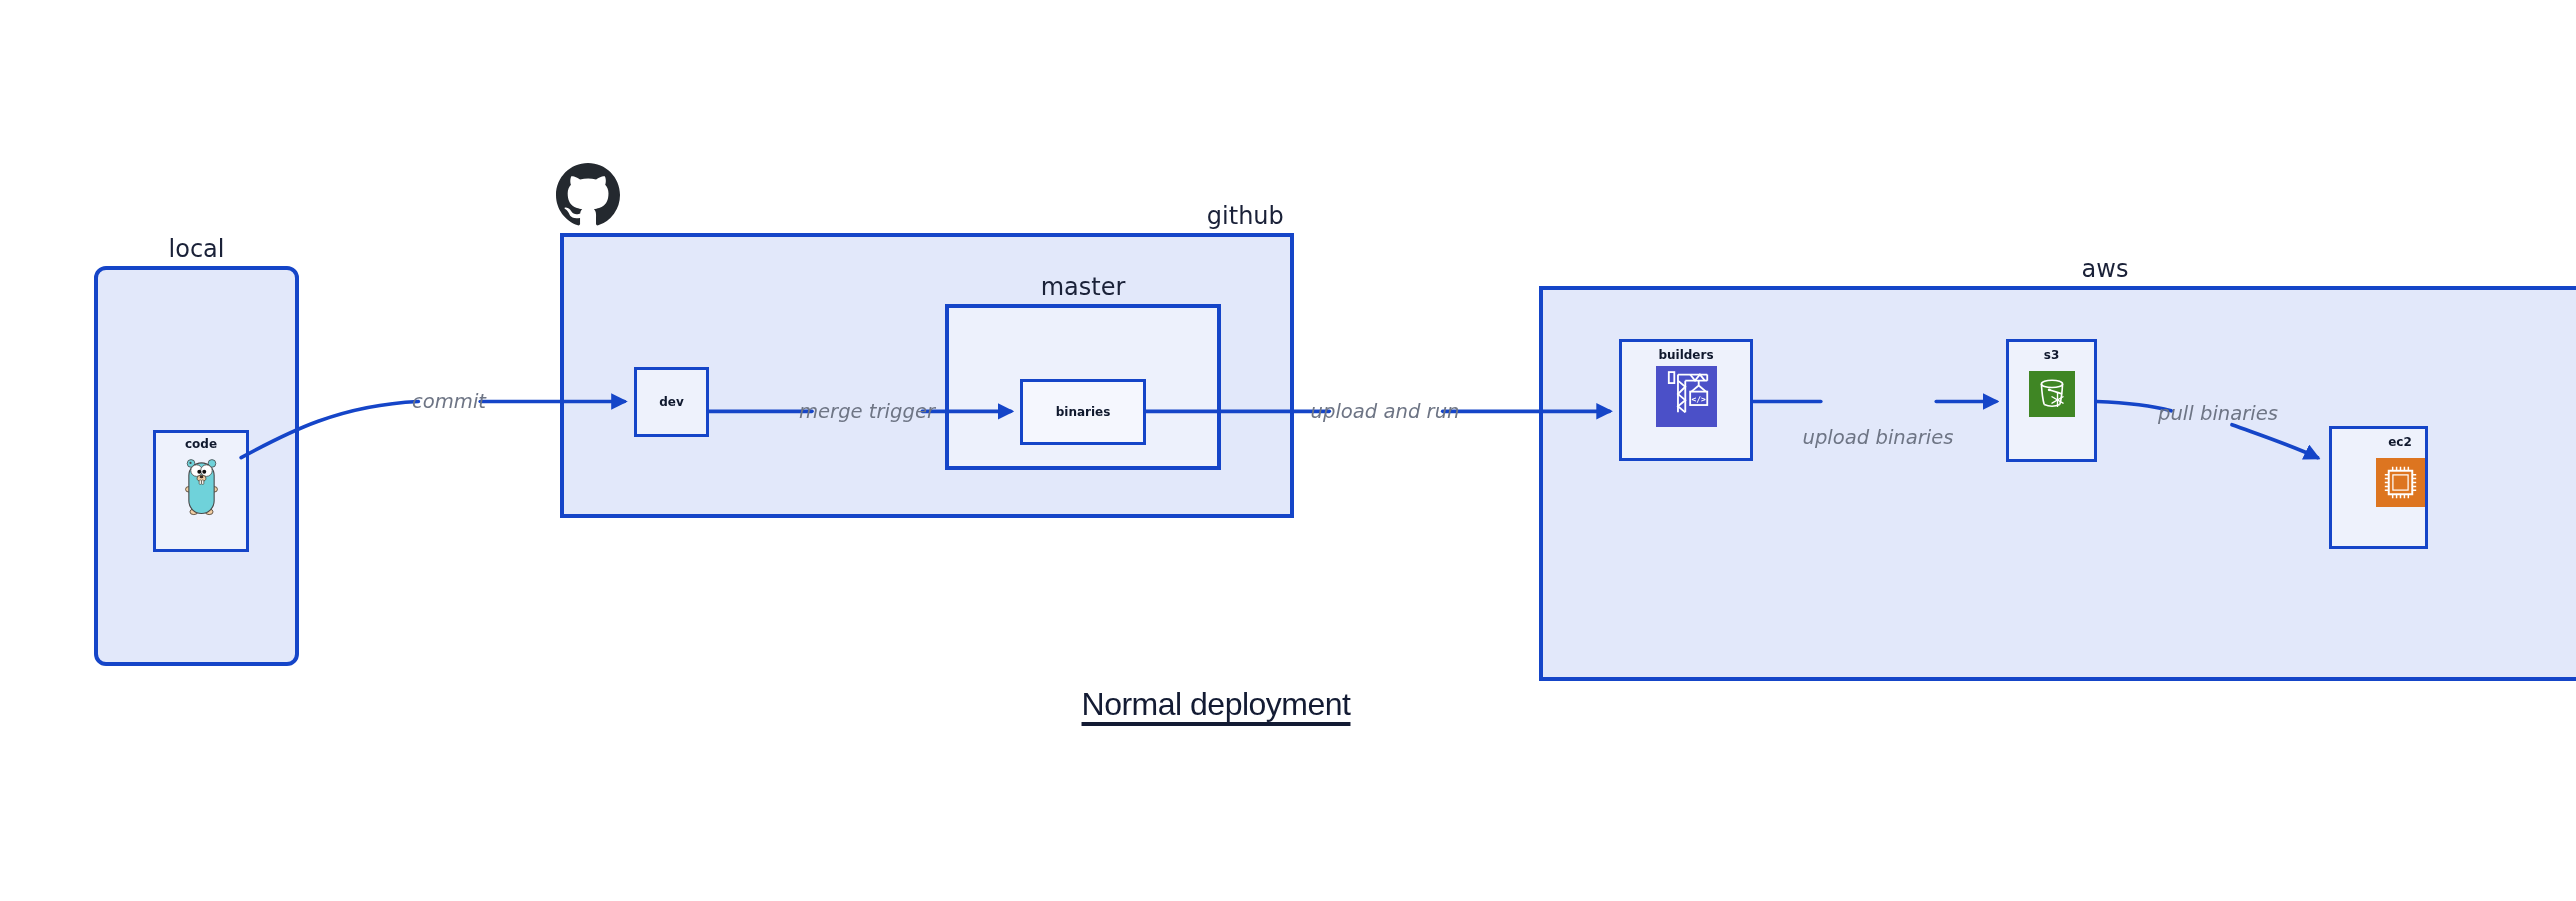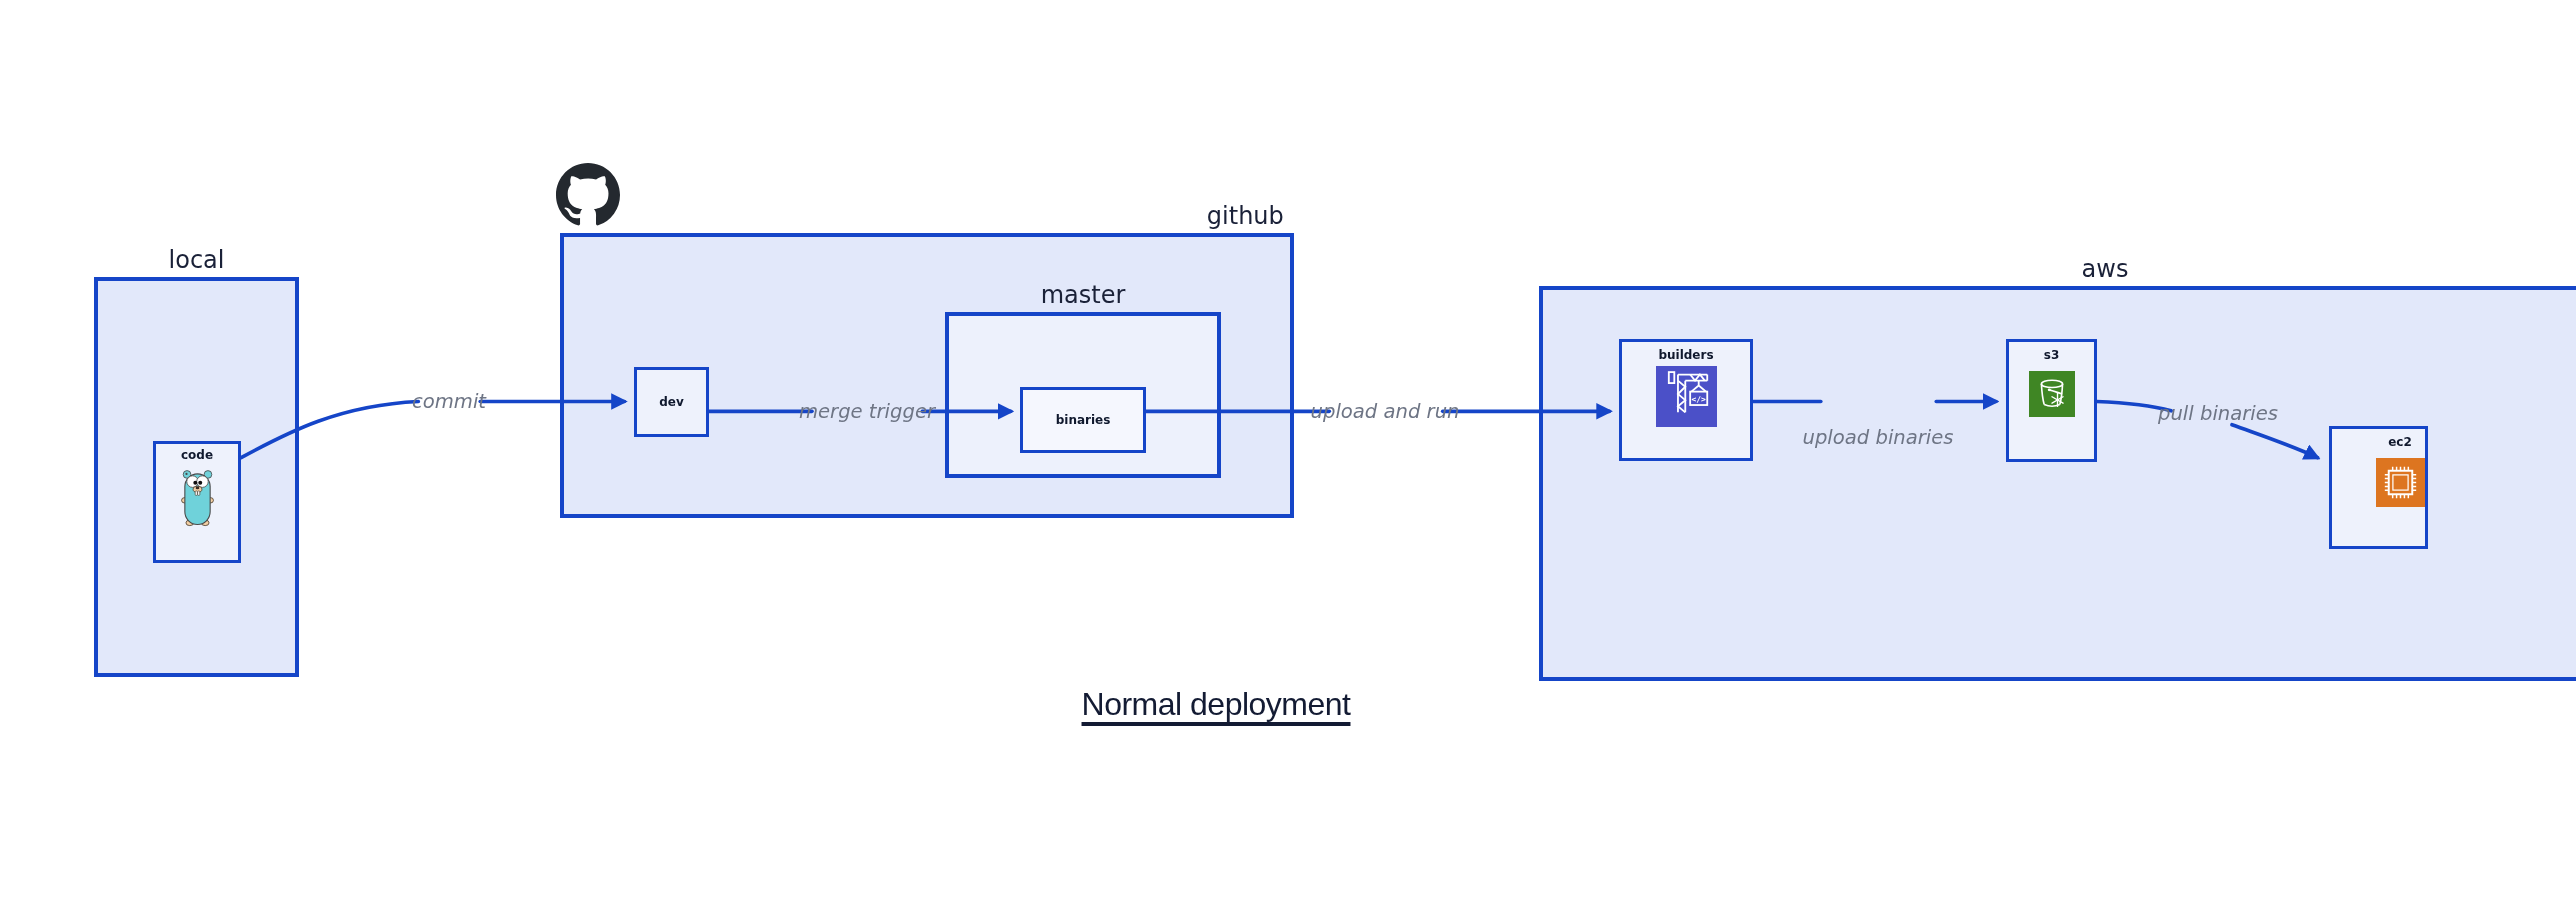--- a/index.html
+++ b/index.html
@@ -25,24 +25,24 @@
     text-decoration:underline; text-decoration-thickness:4.1px; text-underline-offset:6.7px;
     font-family:"Liberation Sans","DejaVu Sans",sans-serif; font-weight:500;
   }
   #octocat { position:absolute; left:556px; top:163px; width:64px; height:64px; }
 </style>
 </head>
 <body>
 
 <div id="canvas">
 
-  <div class="cbox" style="left:94px; top:277px; width:205px; height:400px;">
+  <div class="cbox" style="left:94px; top:266px; width:205px; height:400px;border-radius:12px;">
     <div class="clabel centered">local</div>
 
-    <div class="nbox" style="left:55px; top:160px; width:88px; height:122px;">
+    <div class="nbox" style="left:55px; top:160px; width:96px; height:122px;">
       <div class="nlabel" style="margin-top:4.1px;">code</div>
 
       <svg class="icon" style="margin-top:5.2px;" width="33" height="60" viewBox="0 0 60 108">
         <ellipse cx="7" cy="60" rx="6" ry="5" fill="#f2cfa4" stroke="#4a3b2a" stroke-width="1.5"></ellipse>
         <ellipse cx="53" cy="60" rx="6" ry="5" fill="#f2cfa4" stroke="#4a3b2a" stroke-width="1.5"></ellipse>
         <ellipse cx="16" cy="101" rx="7" ry="5" fill="#f2cfa4" stroke="#4a3b2a" stroke-width="1.5"></ellipse>
         <ellipse cx="44" cy="101" rx="7" ry="5" fill="#f2cfa4" stroke="#4a3b2a" stroke-width="1.5"></ellipse>
         <circle cx="11" cy="13" r="7" fill="#6fd2da" stroke="#4a4a4a" stroke-width="1.5"></circle>
         <circle cx="49" cy="13" r="7" fill="#6fd2da" stroke="#4a4a4a" stroke-width="1.5"></circle>
         <circle cx="10" cy="12" r="2" fill="#4a4a4a"></circle>
@@ -59,21 +59,21 @@
     </div>
   </div>
 
   <div class="cbox" style="left:560px; top:233px; width:734px; height:285px;">
     <div class="clabel right">github</div>
 
     <div class="nbox center" style="left:70px; top:130px; width:75px; height:70px;">
       <div class="nlabel">dev</div>
     </div>
 
-    <div class="cbox" style="left:381px; top:75px; width:276px; height:166px; background:#edf1fc;">
+    <div class="cbox" style="left:381px; top:67px; width:276px; height:166px; background:#edf1fc;">
       <div class="clabel centered">master</div>
 
       <div class="nbox center" style="left:71px; top:71px; width:126px; height:66px; background:#f5f7fe;">
         <div class="nlabel">binaries</div>
       </div>
     </div>
   </div>
 
   <svg id="octocat" viewBox="0 0 16 16">
     <path fill="#24292f" d="M8 0C3.58 0 0 3.58 0 8c0 3.54 2.29 6.53 5.47 7.59.4.07.55-.17.55-.38 0-.19-.01-.82-.01-1.49-2.01.37-2.53-.49-2.69-.94-.09-.23-.48-.94-.82-1.13-.28-.15-.68-.52-.01-.53.63-.01 1.08.58 1.23.82.72 1.21 1.87.87 2.33.66.07-.52.28-.87.51-1.07-1.78-.2-3.64-.89-3.64-3.95 0-.87.31-1.59.82-2.15-.08-.2-.36-1.02.08-2.12 0 0 .67-.21 2.2.82.64-.18 1.32-.27 2-.27s1.36.09 2 .27c1.53-1.04 2.2-.82 2.2-.82.44 1.1.16 1.92.08 2.12.51.56.82 1.27.82 2.15 0 3.07-1.87 3.75-3.65 3.95.29.25.54.73.54 1.48 0 1.07-.01 1.93-.01 2.2 0 .21.15.46.55.38A8.01 8.01 0 0 0 16 8c0-4.42-3.58-8-8-8z"></path>

